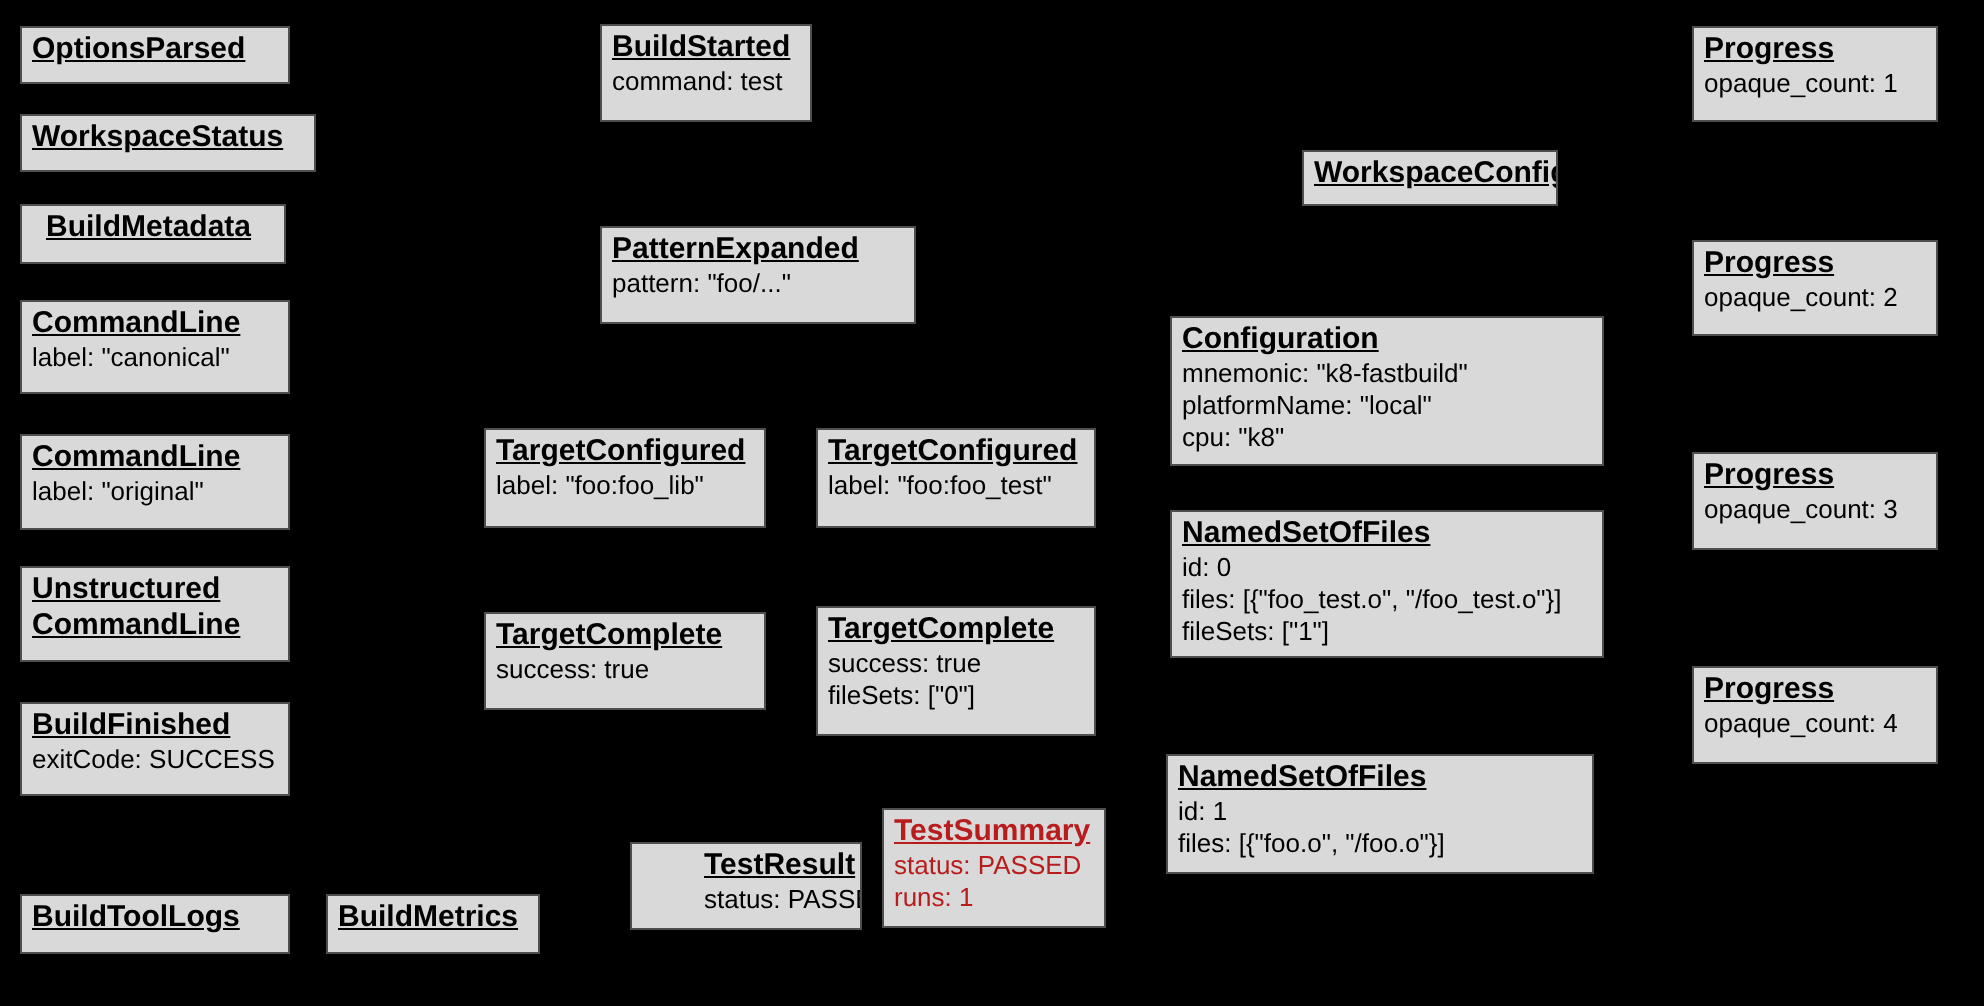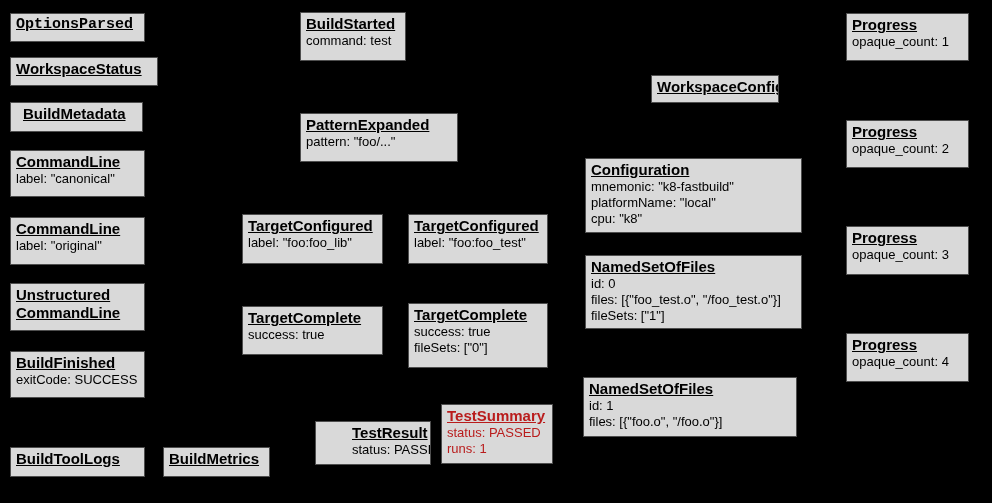--- a/index.html
+++ b/index.html
@@ -31,21 +31,21 @@
   .box-field {
     font-size: 13px;
     line-height: 1.24;
     white-space: nowrap;
   }
 </style>
 </head>
 <body>
 
 <div id="canvas" style="width: 992px; height: 503px; background: rgb(0, 0, 0);">
-    <div class="box" style="left: 10px; top: 13px; width: 135px; height: 29px; background: rgb(217, 217, 217); border-color: rgb(78, 78, 78); color: rgb(0, 0, 0); font-family: Liberation Mono, monospace;">
+    <div class="box" style="left: 10px; top: 13px; width: 135px; height: 29px; background: rgb(217, 217, 217); border-color: rgb(78, 78, 78); color: rgb(0, 0, 0);">
       <div class="box-title">OptionsParsed</div>
     </div>
     <div class="box" style="left: 10px; top: 57px; width: 148px; height: 29px; background: rgb(217, 217, 217); border-color: rgb(78, 78, 78); color: rgb(0, 0, 0);">
       <div class="box-title">WorkspaceStatus</div>
     </div>
     <div class="box" style="left: 10px; top: 102px; width: 133px; height: 30px; background: rgb(217, 217, 217); border-color: rgb(78, 78, 78); color: rgb(0, 0, 0); padding-left: 12px;">
       <div class="box-title">BuildMetadata</div>
     </div>
     <div class="box" style="left: 10px; top: 150px; width: 135px; height: 47px; background: rgb(217, 217, 217); border-color: rgb(78, 78, 78); color: rgb(0, 0, 0);">
       <div class="box-title">CommandLine</div>

